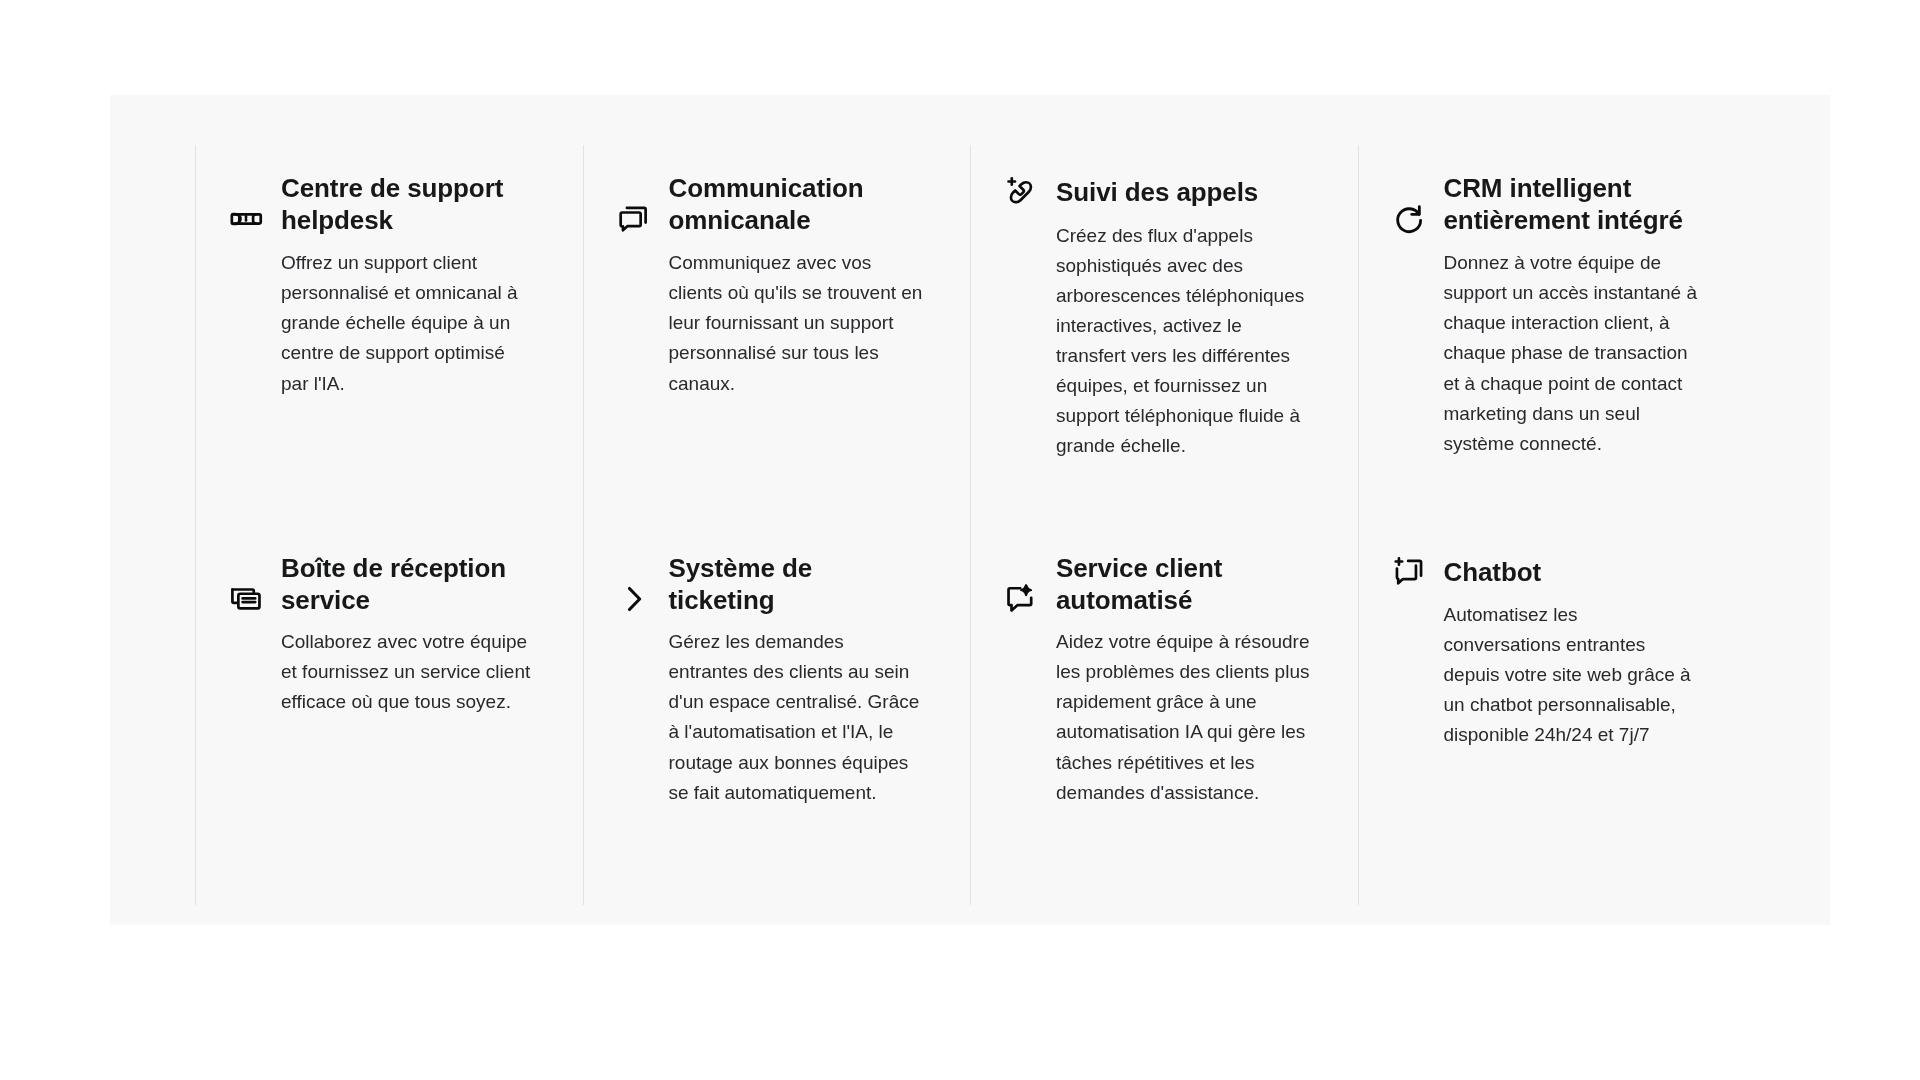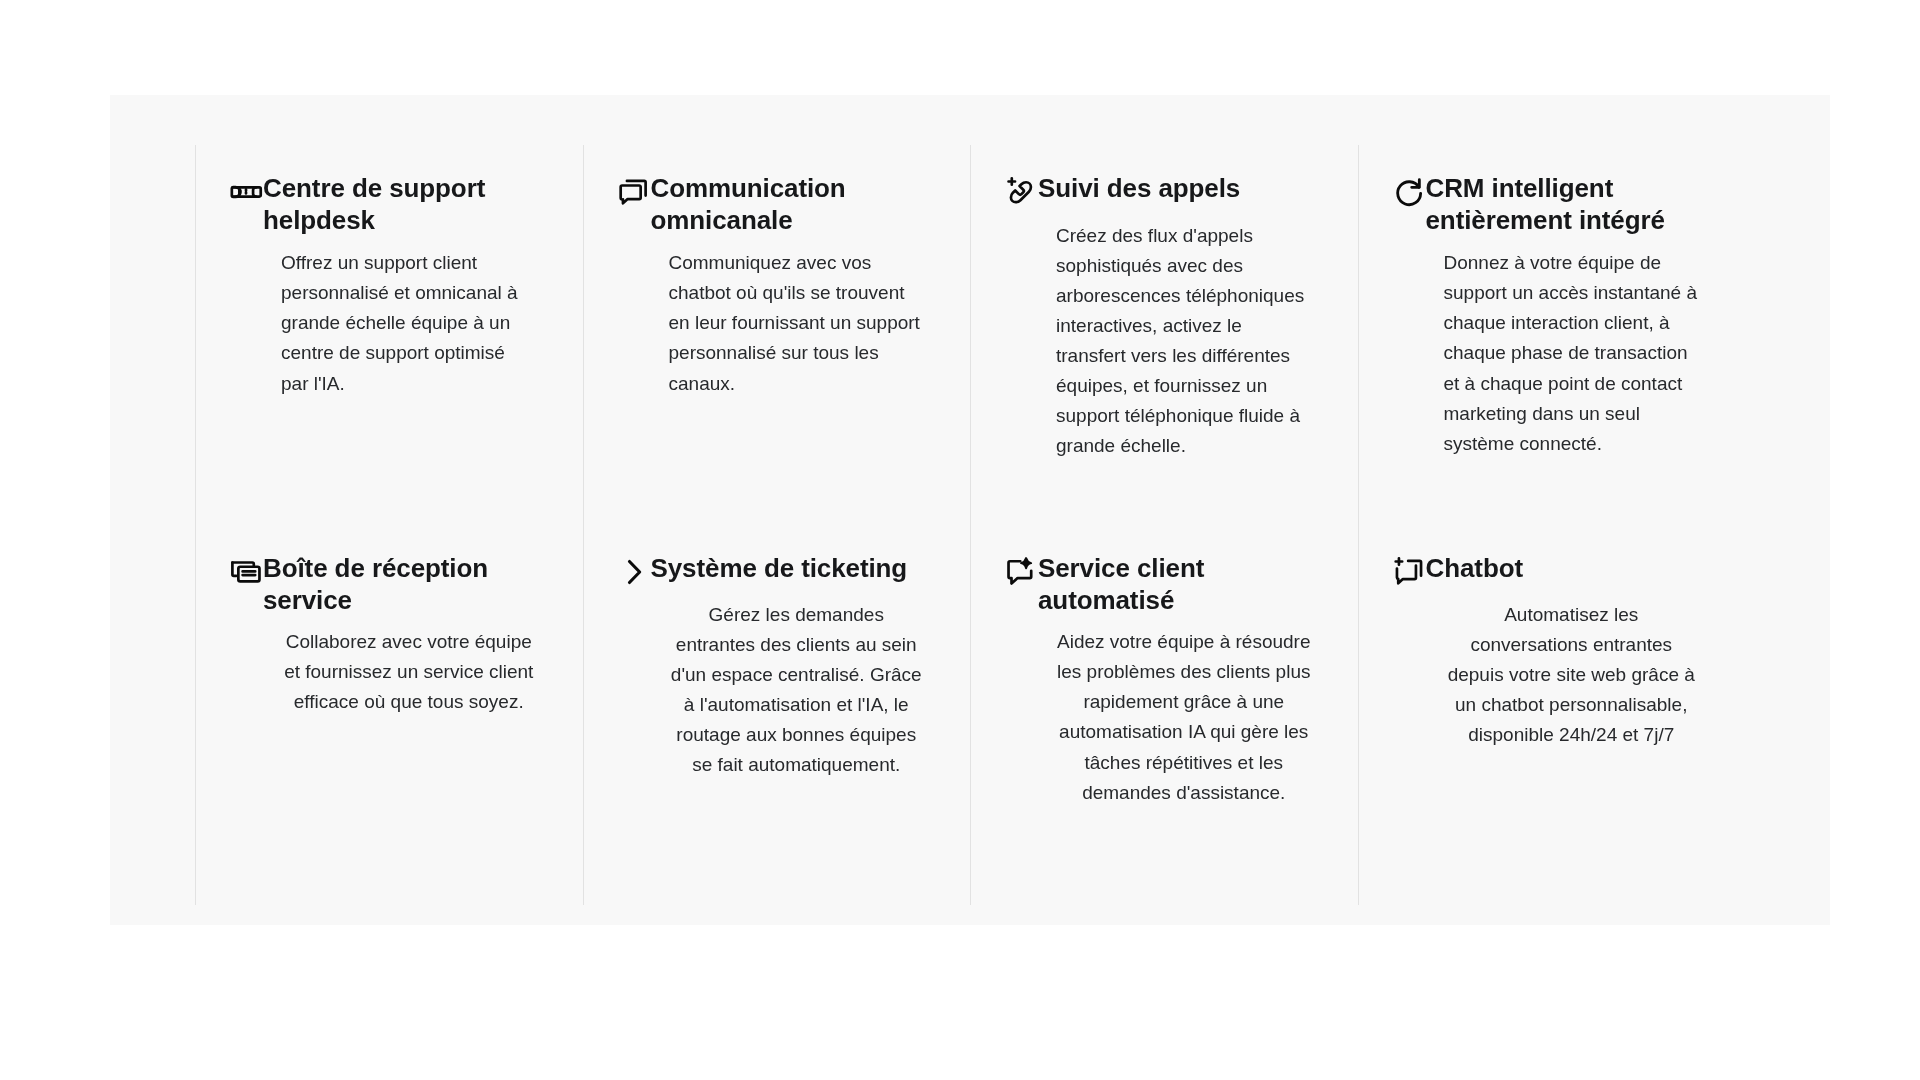--- a/index.html
+++ b/index.html
@@ -44,21 +44,22 @@
   .card.col1::before { background: #e2e2e2; }
   .card.col4::after {
     content: "";
     position: absolute;
     right: 0; top: 0; bottom: 0;
     width: 0px;
   }
 
   .card-head {
     display: flex;
-    align-items: flex-start;
+    align-items: flex-end;
+    gap: 18px;
   }
   .icon {
     flex: 0 0 auto;
     width: 34px;
     height: 34px;
     display: block;
     margin-top: 2px;
     color: #0b0b0b;
   }
   .icon svg { display: block; width: 34px; height: 34px; }
@@ -72,21 +73,21 @@
   }
   .card-desc {
     margin-top: 12px;
     margin-left: 52px;
     font-size: 19px;
     line-height: 1.58;
     color: #27292c;
     max-width: 272px;
     font-weight: 400;
   }
-  .row2 .card-desc { margin-top: 11px; text-align: center; }
+  .row2 .card-desc { margin-top: 11px; }
 </style>
 </head>
 <body>
 
 <div id="features-panel">
   <div class="grid">
 
     <div class="card row1 col1">
       <div class="card-head">
         <span class="icon">
@@ -106,21 +107,21 @@
     <div class="card row1 col2">
       <div class="card-head">
         <span class="icon">
           <svg viewBox="0 0 24 24" fill="none" stroke="currentColor" stroke-width="1.9" stroke-linecap="round" stroke-linejoin="round">
             <path d="M7 4.2h12.2a1 1 0 0 1 1 1v9.3"></path>
             <path d="M3.6 7.4h12.1a1 1 0 0 1 1 1v7.6a1 1 0 0 1-1 1H7.5L4.2 20v-2.9a1 1 0 0 1-1.6-.84V8.4a1 1 0 0 1 1-1z"></path>
           </svg>
         </span>
         <div class="card-title">Communication omnicanale</div>
       </div>
-      <div class="card-desc">Communiquez avec vos chatbot où qu'ils se trouvent en leur fournissant un support personnalisé sur tous les canaux.</div>
+      <div class="card-desc">Communiquez avec vos clients où qu'ils se trouvent en leur fournissant un support personnalisé sur tous les canaux.</div>
     </div>
 
     <div class="card row1 col3">
       <div class="card-head">
         <span class="icon">
           <svg viewBox="0 0 24 24" fill="none" stroke="currentColor" stroke-width="1.9" stroke-linecap="round" stroke-linejoin="round">
             <path d="M3.2 4.6h4.6M5.5 2.3v4.6"></path>
             <path d="M15.6 5.1c1.9 0 3.4 1.5 3.4 3.4 0 1.5-.4 2.3-1.4 3.3l-6 6c-1 1-1.8 1.4-3.3 1.4-1.9 0-3.4-1.5-3.4-3.4 0-1.5.5-2.3 1.4-3.3l1.6-1.6 2.6 2.6c.5.5 1.3.5 1.8 0l1.3-1.3c.5-.5.5-1.3 0-1.8l-2.6-2.6 1.3-1.3c1-1 1.8-1.4 3.3-1.4z"></path>
           </svg>
         </span>

